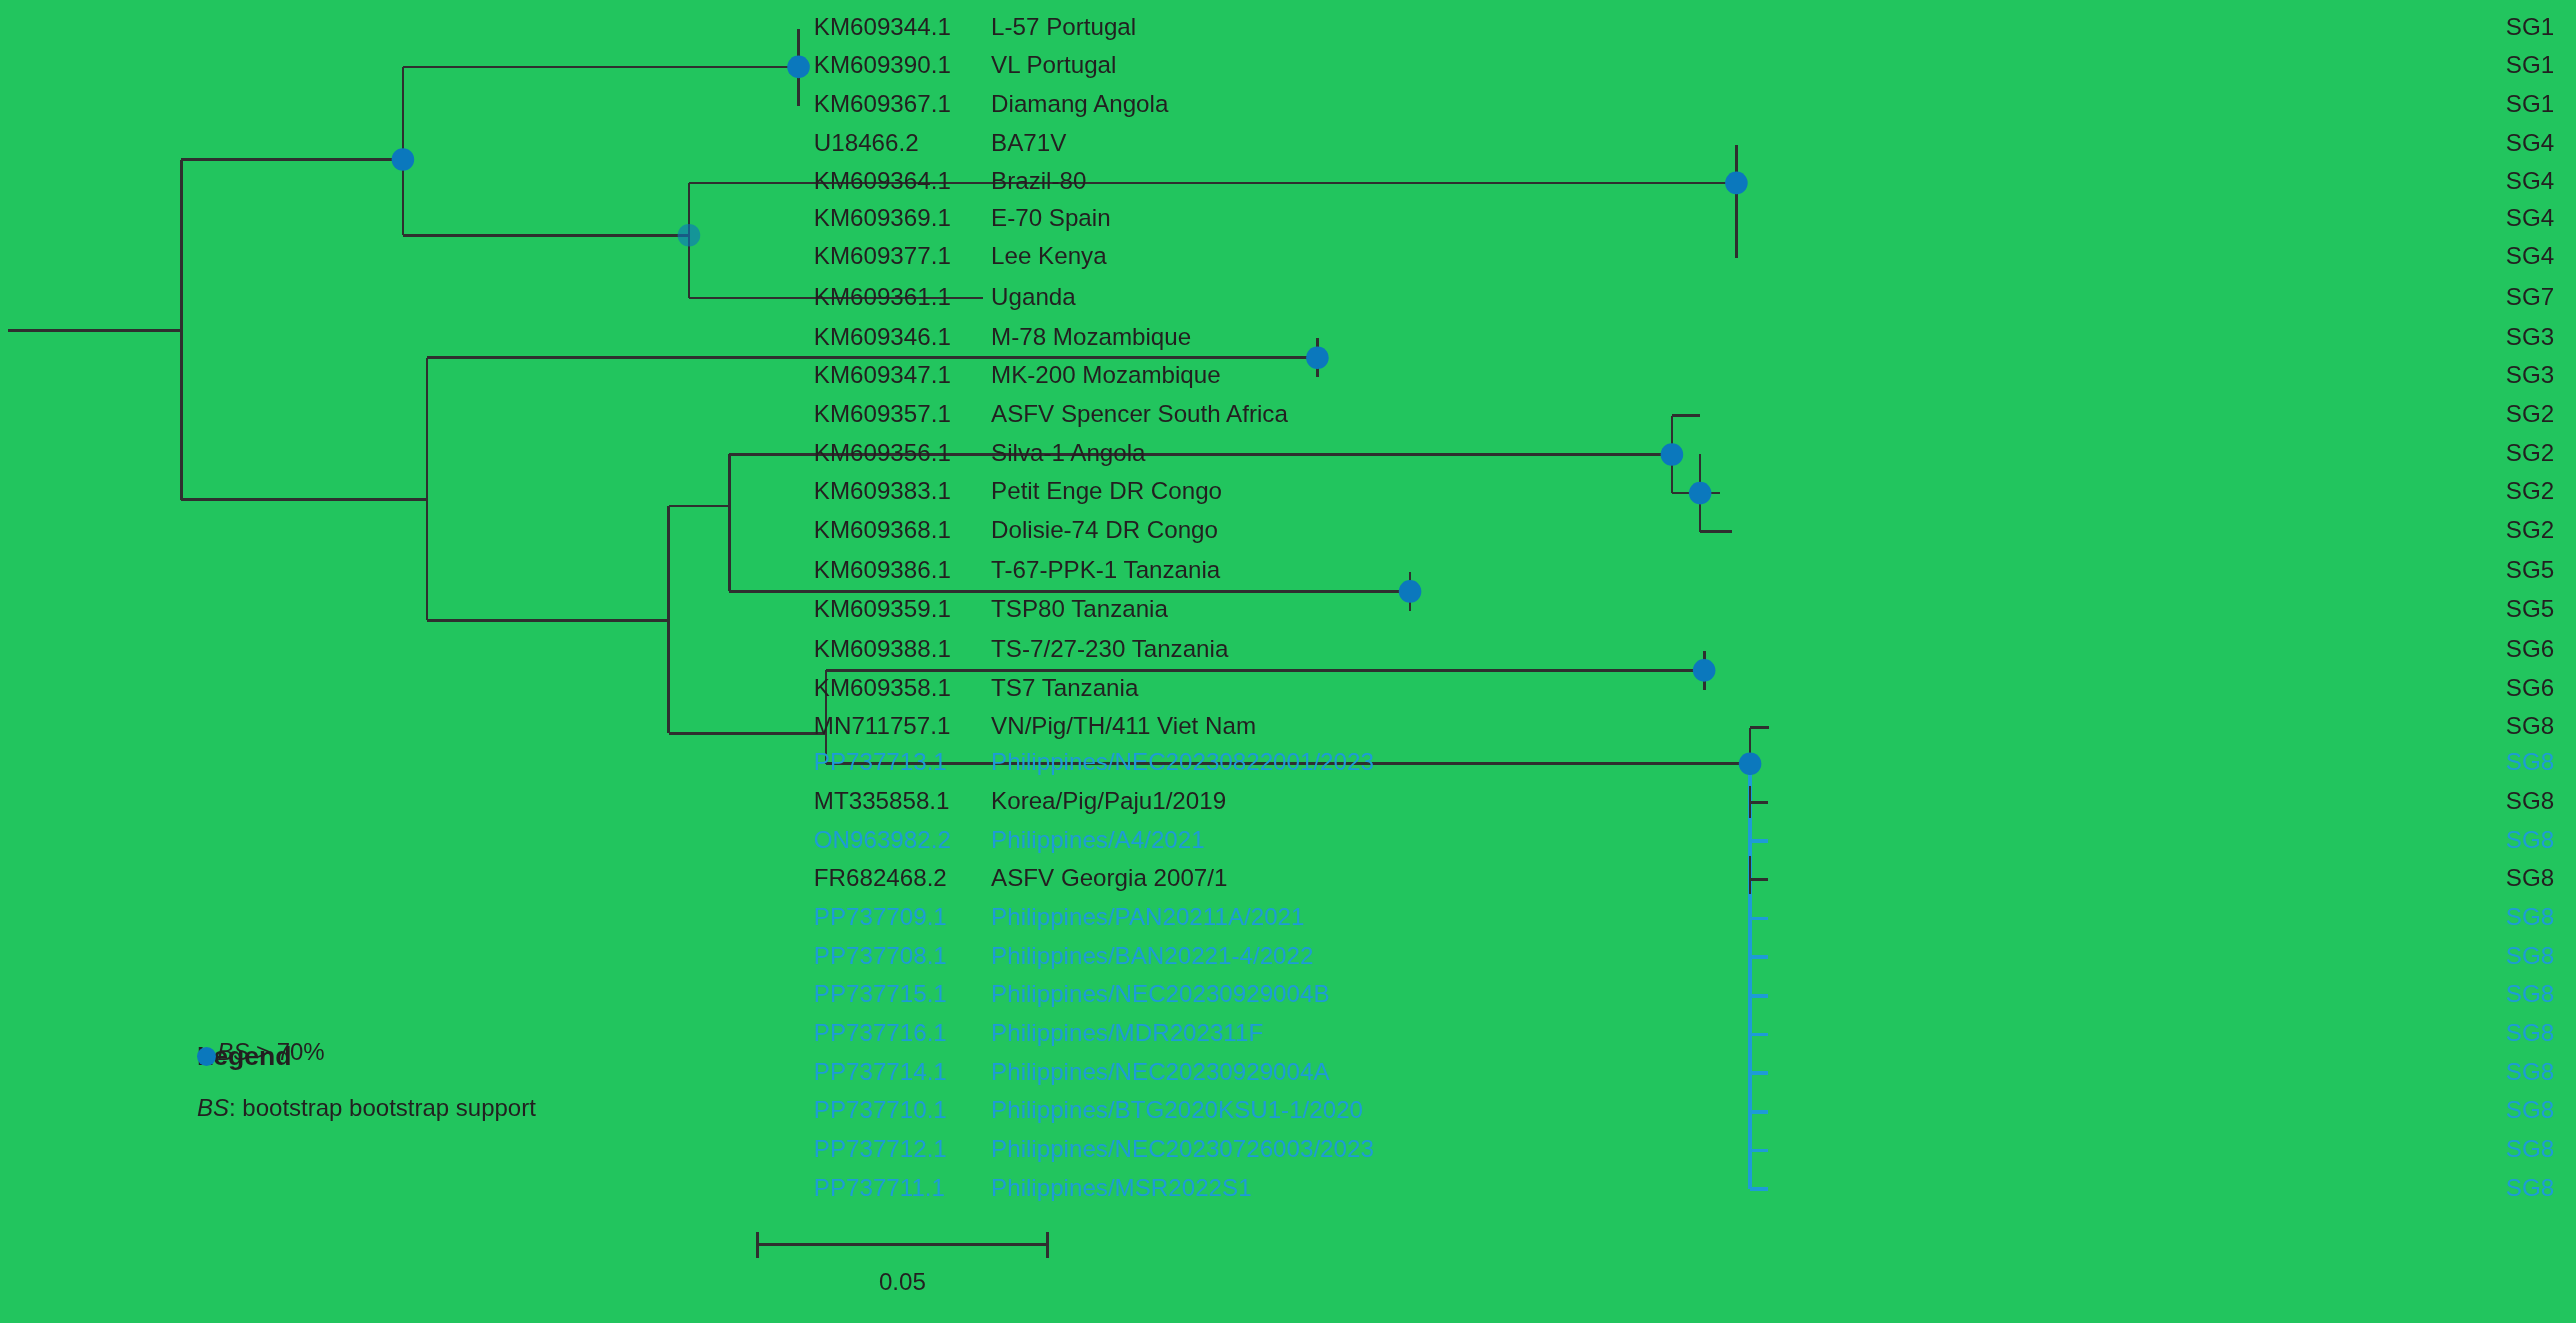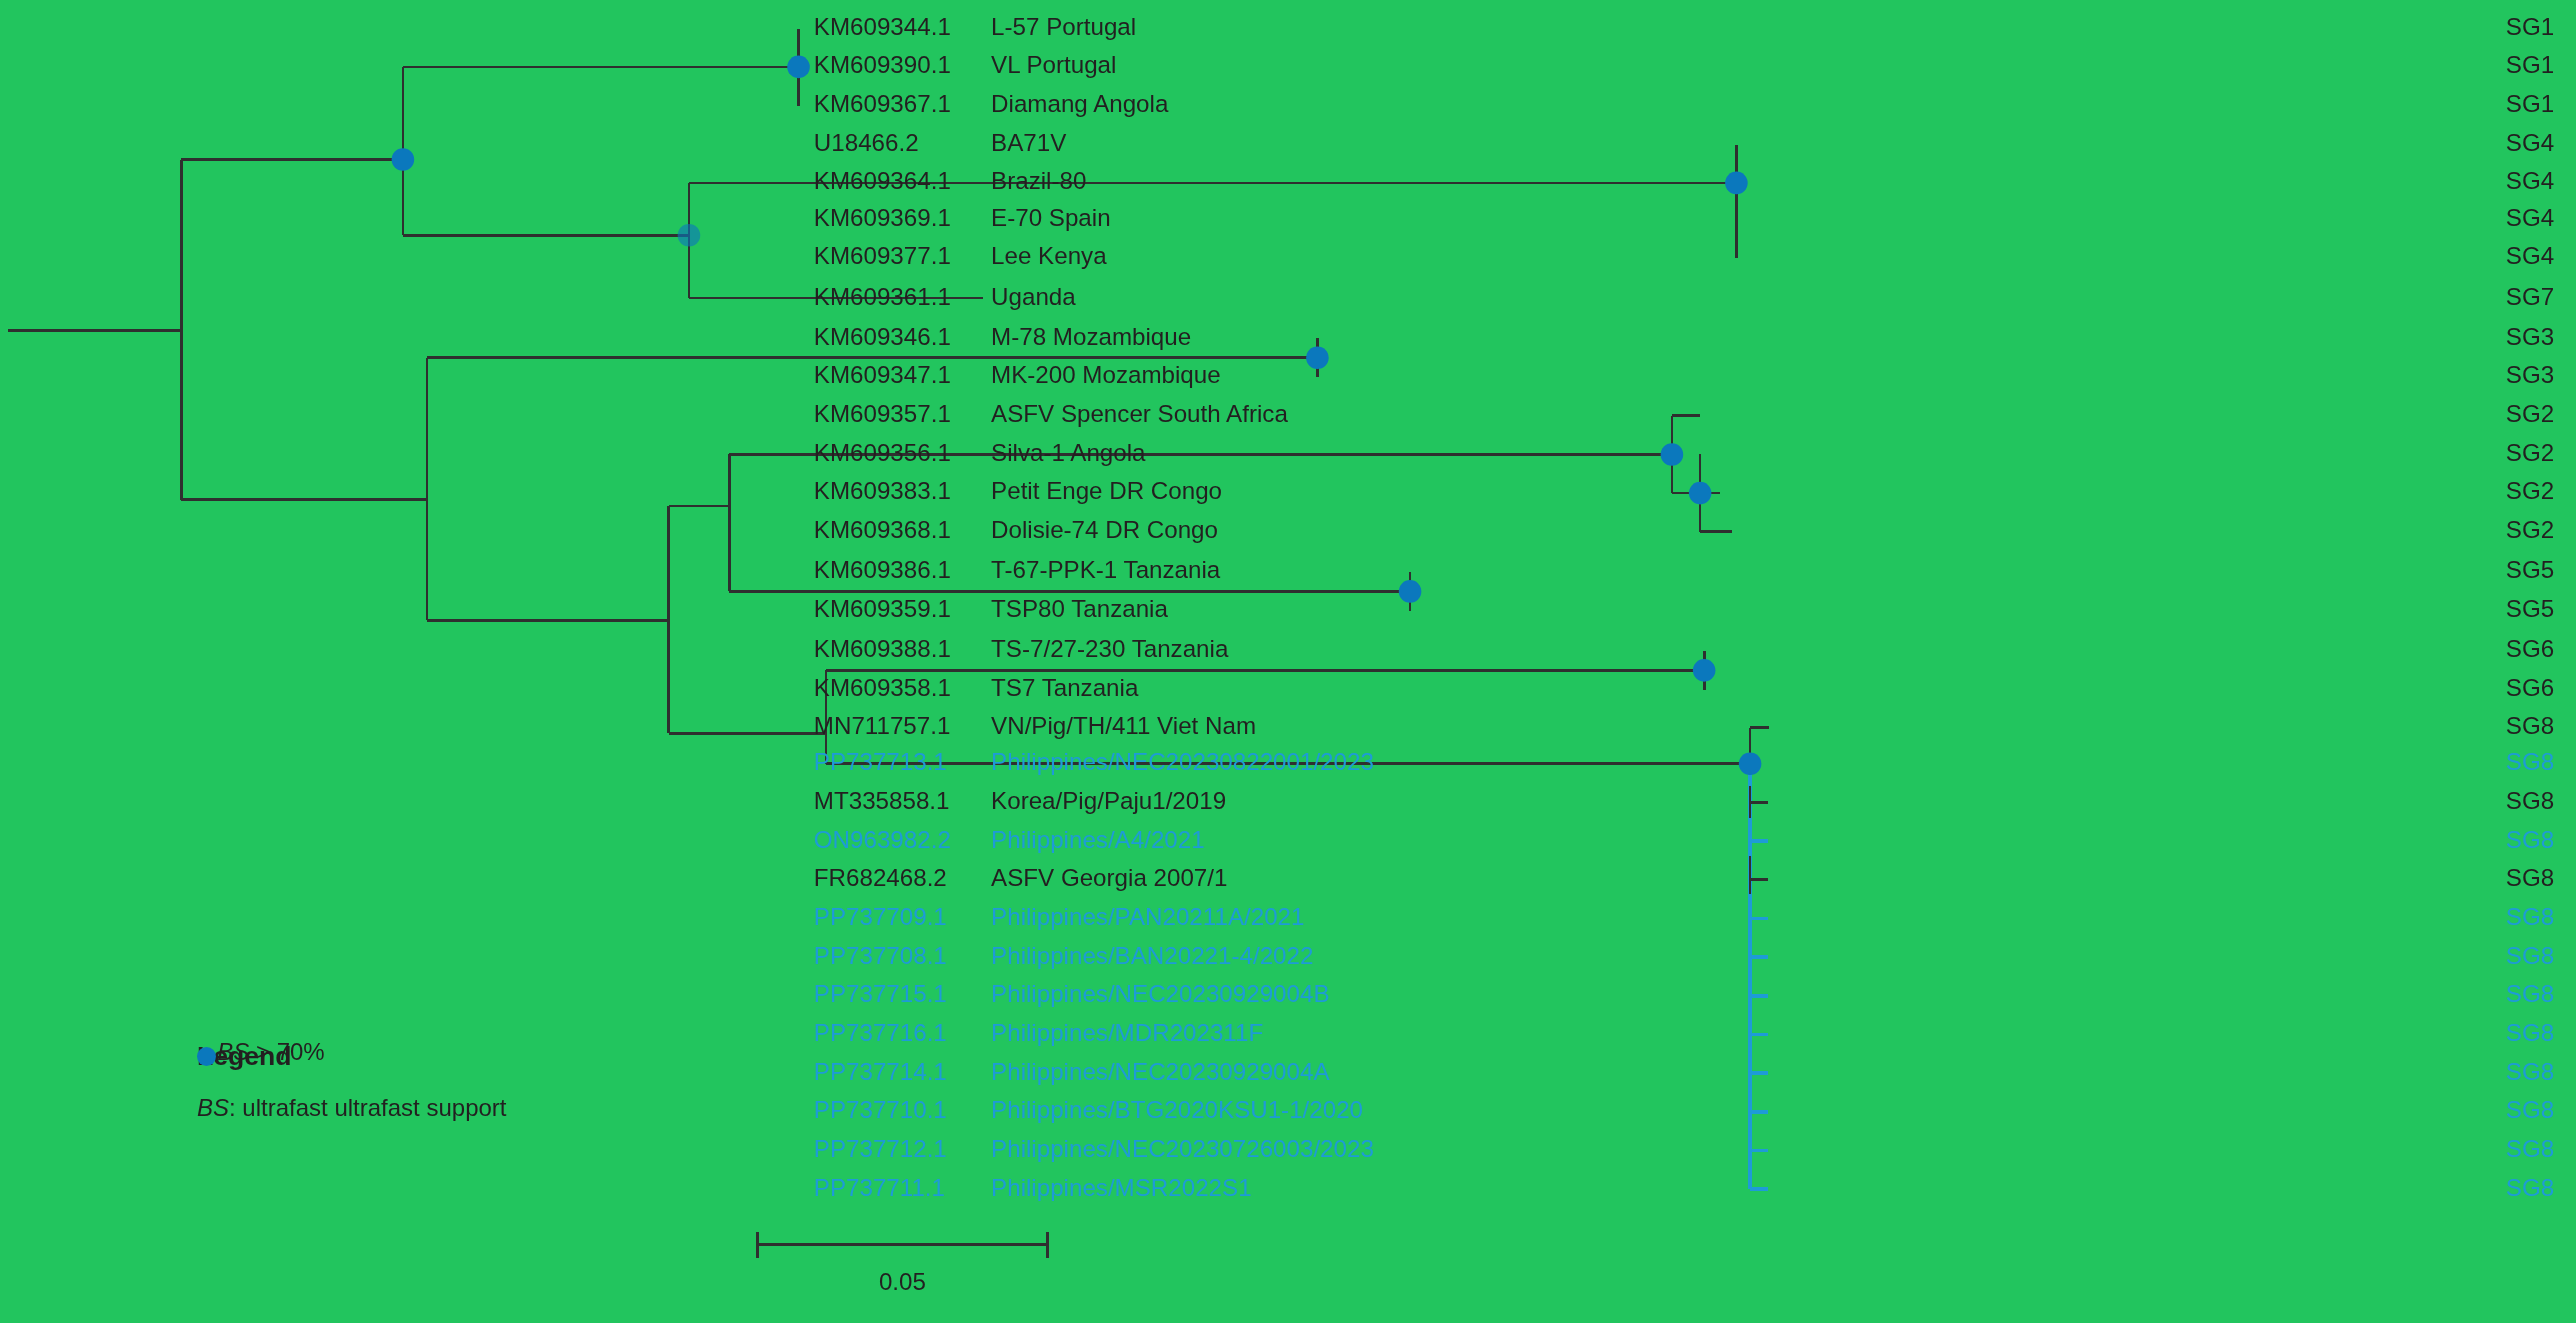--- a/index.html
+++ b/index.html
@@ -356,16 +356,16 @@
       </g>
   </svg>
 
   <div class="legend-title" style="left:197px; top:993px;margin-top:48px;">Legend</div>
 
   <div class="legend-row" style="left:197px; top:1038px;">
     <span class="legend-swatch"></span>
     <span class="legend-row-text"><i>BS</i><span> &gt; 70%</span></span>
   </div>
 
-  <div class="legend-note" style="left:197px; top:1094px;"><i>BS</i><span>: ultrafast ultrafast support</span></div>
+  <div class="legend-note" style="left:197px; top:1094px;"><i>BS</i><span>: bootstrap bootstrap support</span></div>
 
 </div>
 
 
 </body></html>

